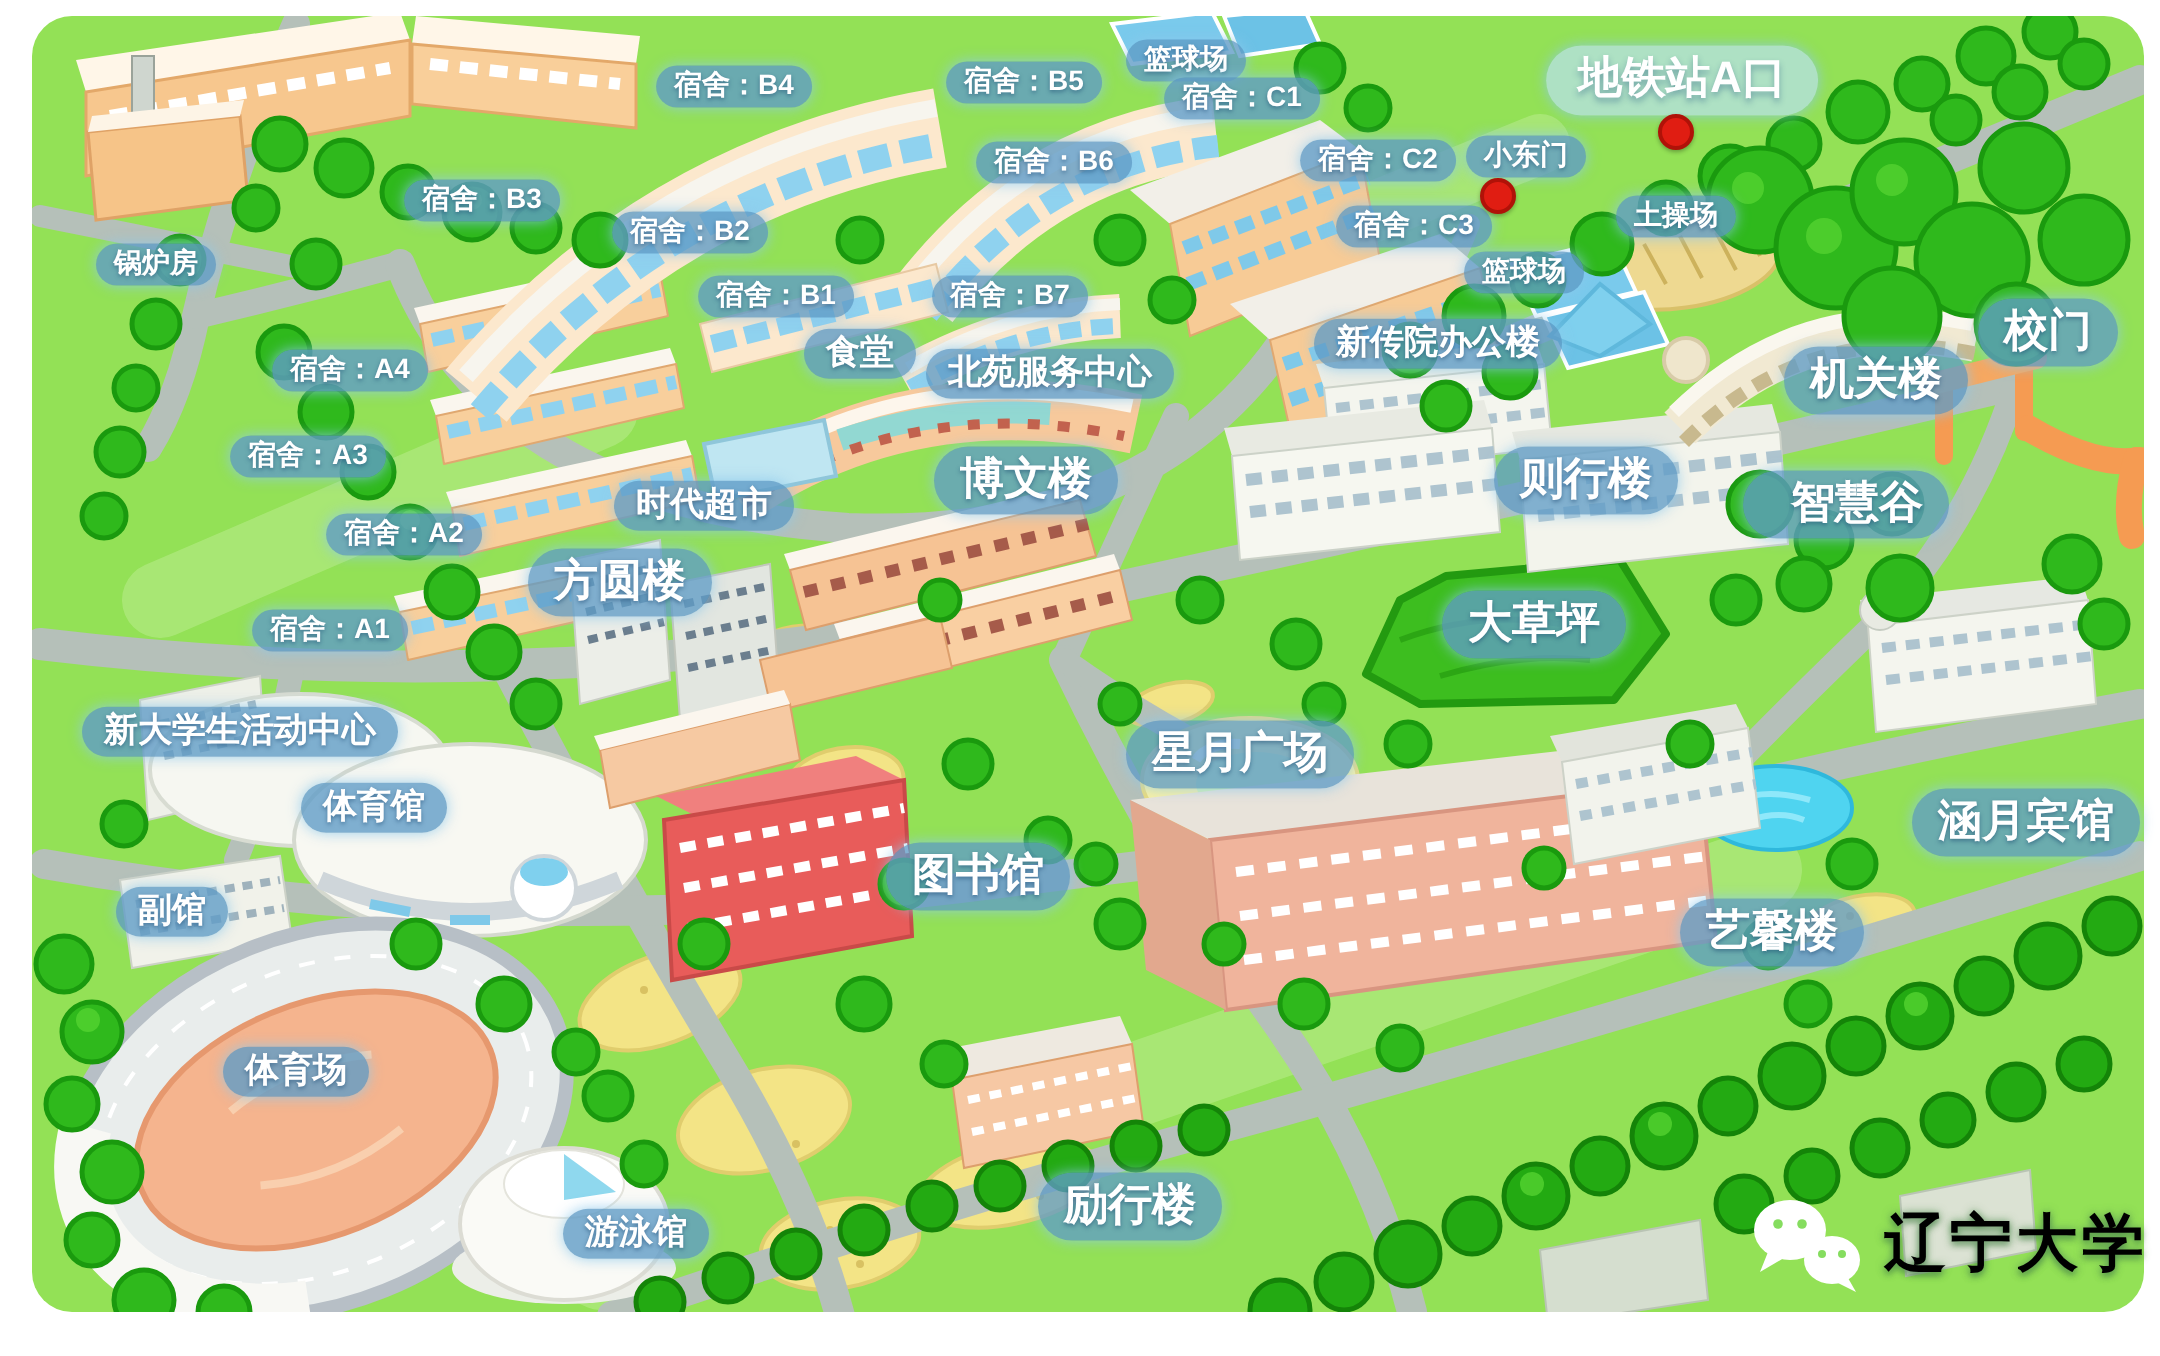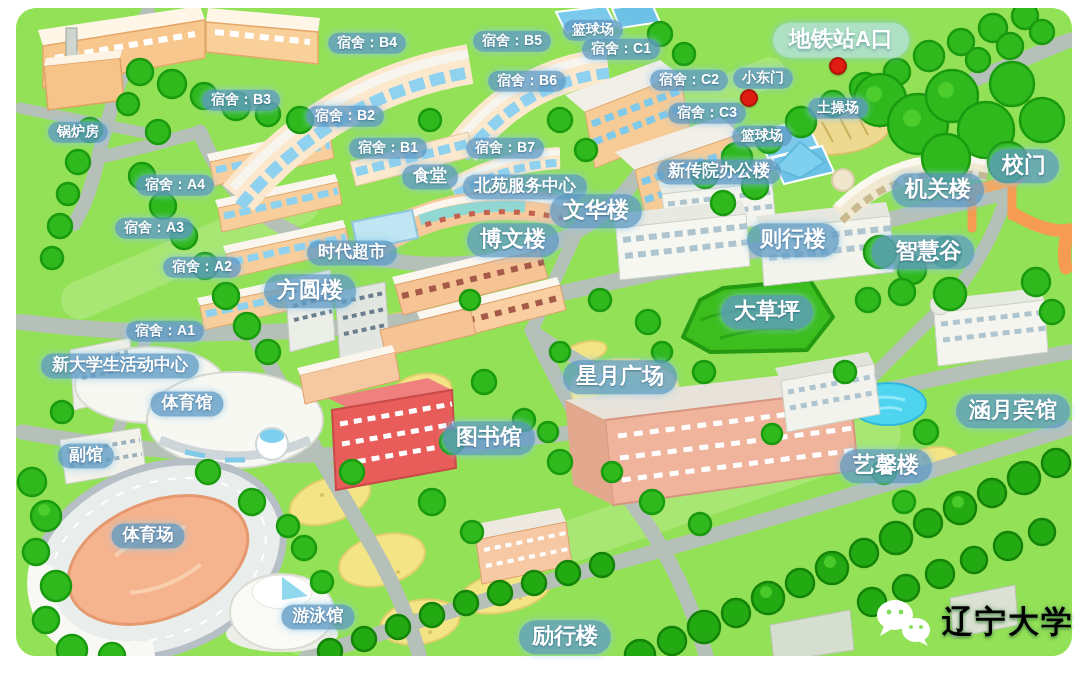--- a/index.html
+++ b/index.html
@@ -464,42 +464,41 @@
       <div class="label sm" style="left: 527px; top: 81px;">宿舍：B6</div>
       <div class="label sm" style="left: 707px; top: 113px;">宿舍：C3</div>
       <div class="label sm" style="left: 345px; top: 116px;">宿舍：B2</div>
       <div class="label sm" style="left: 388px; top: 148px;">宿舍：B1</div>
       <div class="label sm" style="left: 505px; top: 148px;">宿舍：B7</div>
       <div class="label sm" style="left: 78px; top: 132px;">锅炉房</div>
       <div class="label sm" style="left: 175px; top: 185px;">宿舍：A4</div>
       <div class="label md" style="left: 430px; top: 177px;">食堂</div>
       <div class="label md" style="left: 525px; top: 187px;">北苑服务中心</div>
       <div class="label md" style="left: 719px; top: 172px;">新传院办公楼</div>
-      <div class="label lg" style="left: 596px; top: 211px;">文华楼</div>
       <div class="label lg" style="left: 938px; top: 190px;">机关楼</div>
       <div class="label lg" style="left: 1024px; top: 166px;">校门</div>
       <div class="label sm" style="left: 154px; top: 228px;">宿舍：A3</div>
       <div class="label lg" style="left: 793px; top: 240px;">则行楼</div>
       <div class="label lg" style="left: 923px; top: 252px; padding-left: 24px;">智慧谷</div>
       <div class="label md" style="left: 352px; top: 253px; font-family: Liberation Serif, serif;">时代超市</div>
       <div class="label lg" style="left: 513px; top: 240px;">博文楼</div>
       <div class="label sm" style="left: 163px; top: 267px; margin-left: 39px;">宿舍：A2</div>
       <div class="label lg" style="left: 767px; top: 312px;">大草坪</div>
       <div class="label lg" style="left: 310px; top: 291px;">方圆楼</div>
-      <div class="label sm" style="left: 165px; top: 315px; margin-top: 16px;">宿舍：A1</div>
+      <div class="label sm" style="left: 165px; top: 315px;">宿舍：A1</div>
       <div class="label md" style="left: 120px; top: 366px;">新大学生活动中心</div>
       <div class="label lg" style="left: 620px; top: 377px;">星月广场</div>
       <div class="label md" style="left: 187px; top: 404px;">体育馆</div>
       <div class="label lg" style="left: 1013px; top: 411px;">涵月宾馆</div>
       <div class="label lg" style="left: 489px; top: 438px;">图书馆</div>
       <div class="label md" style="left: 86px; top: 456px;">副馆</div>
       <div class="label lg" style="left: 886px; top: 466px;">艺馨楼</div>
       <div class="label md" style="left: 148px; top: 536px;">体育场</div>
       <div class="label md" style="left: 318px; top: 617px;">游泳馆</div>
-      <div class="label lg" style="left: 565px; top: 637px;">励行楼</div>
+      <div class="label lg" style="left: 565px; top: 603px;">励行楼</div>
       <div class="dot" style="left: 838px; top: 66px;"></div>
       <div class="dot" style="left: 749px; top: 98px;"></div>
     </div>
 
   <div class="watermark">
     <svg width="62" height="52" viewBox="0 0 62 52">
       <ellipse cx="23" cy="19" rx="18" ry="15" fill="#ffffff"></ellipse>
       <polygon points="12,30 8,40 20,33" fill="#ffffff"></polygon>
       <circle cx="17" cy="16" r="2.4" fill="#85dd5f"></circle>
       <circle cx="29" cy="16" r="2.4" fill="#85dd5f"></circle>

